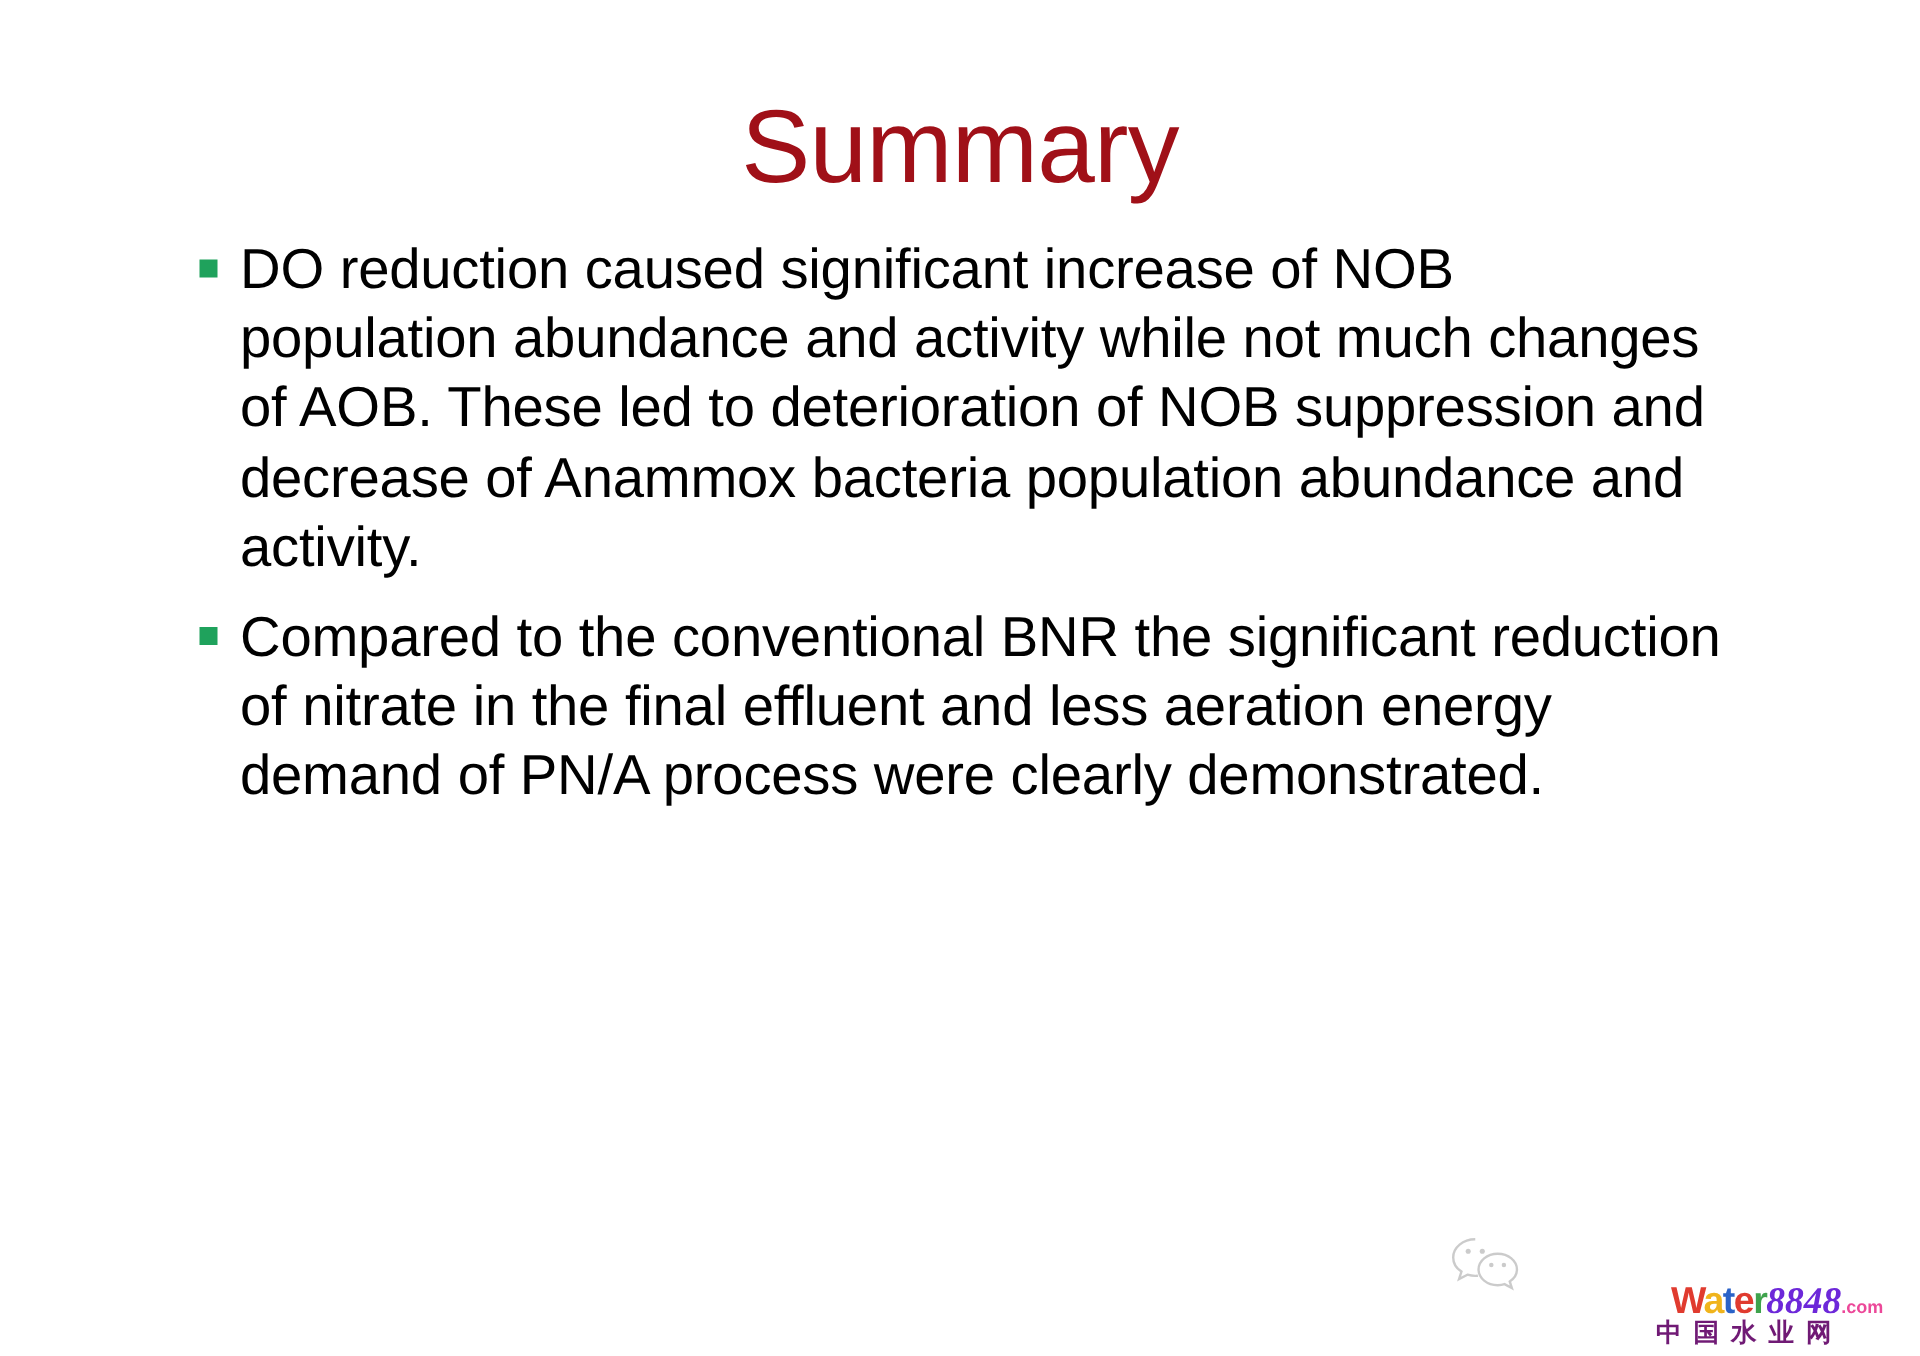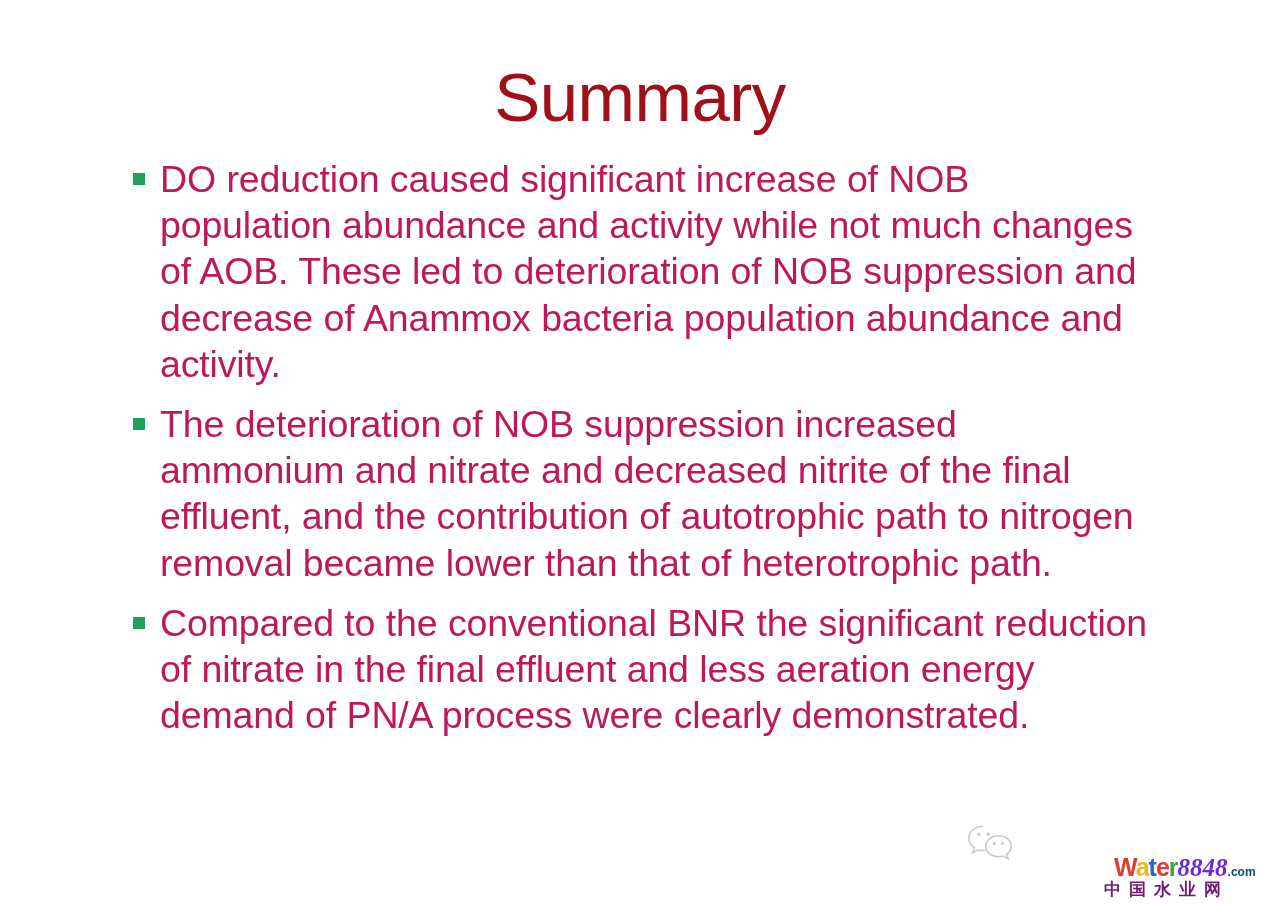--- a/index.html
+++ b/index.html
@@ -43,21 +43,21 @@
     top: 156px;
     left: 126px;
     width: 1025px;
   }
   .bullet-item {
     position: relative;
     padding-left: 34px;
     margin-bottom: 14px;
     font-size: 37.5px;
     line-height: 46.2px;
-    color: #be185d;
+    color: #000000;
     font-weight: 400;
     letter-spacing: -0.15px;
     text-align: left;
     word-spacing: 0.2px;
   }
   .bullet-item:last-child { margin-bottom: 0; }
 
   .bullet-marker {
     position: absolute;
     left: 7px;
@@ -146,24 +146,20 @@
 
   <div class="slide-title">Summary</div>
 
   <div class="body-block">
 
     <div class="bullet-item">
       <span class="bullet-marker"></span>
       <span>DO reduction caused significant increase of NOB population abundance and activity while not much changes of AOB. These led to deterioration of NOB suppression and decrease of Anammox bacteria population abundance and activity.</span>
     </div>
 
-    <div class="bullet-item">
-      <span class="bullet-marker"></span>
-      <span>The deterioration of NOB suppression increased ammonium and nitrate and decreased nitrite of the final effluent, and the contribution of autotrophic path to nitrogen removal became lower than that of heterotrophic path.</span>
-    </div>
 
     <div class="bullet-item">
       <span class="bullet-marker"></span>
       <span>Compared to the conventional BNR the significant reduction of nitrate in the final effluent and less aeration energy demand of PN/A process were clearly demonstrated.</span>
     </div>
 
   </div>
 
   <div class="watermark">
 
@@ -178,20 +174,20 @@
             <circle cx="12.8" cy="12.2" r="1.7"></circle>
             <circle cx="22.2" cy="12.2" r="1.7"></circle>
             <circle cx="28.2" cy="21.4" r="1.5"></circle>
             <circle cx="36.6" cy="21.4" r="1.5"></circle>
           </g>
         </svg>
       </span>
     </div>
 
     <div class="wm-water">
-      <span style="color:#E03B2F">W</span><span style="color:#F0B41C">a</span><span style="color:#2B63C8">t</span><span style="color:#E03B2F">e</span><span style="color:#3FA34D">r</span><span class="num" style="color:#6d28d9">8848</span><span class="dotcom" style="color:#0c4a6e">.com</span>
+      <span style="color:#E03B2F">W</span><span style="color:#F0B41C">a</span><span style="color:#2B63C8">t</span><span style="color:#E03B2F">e</span><span style="color:#3FA34D">r</span><span class="num" style="color:#6d28d9">8848</span><span class="dotcom" style="color:#ec4899">.com</span>
     </div>
 
     <div class="wm-cn-blue">中国水业网</div>
 
   </div>
 
 </div>
 
 </body></html>

